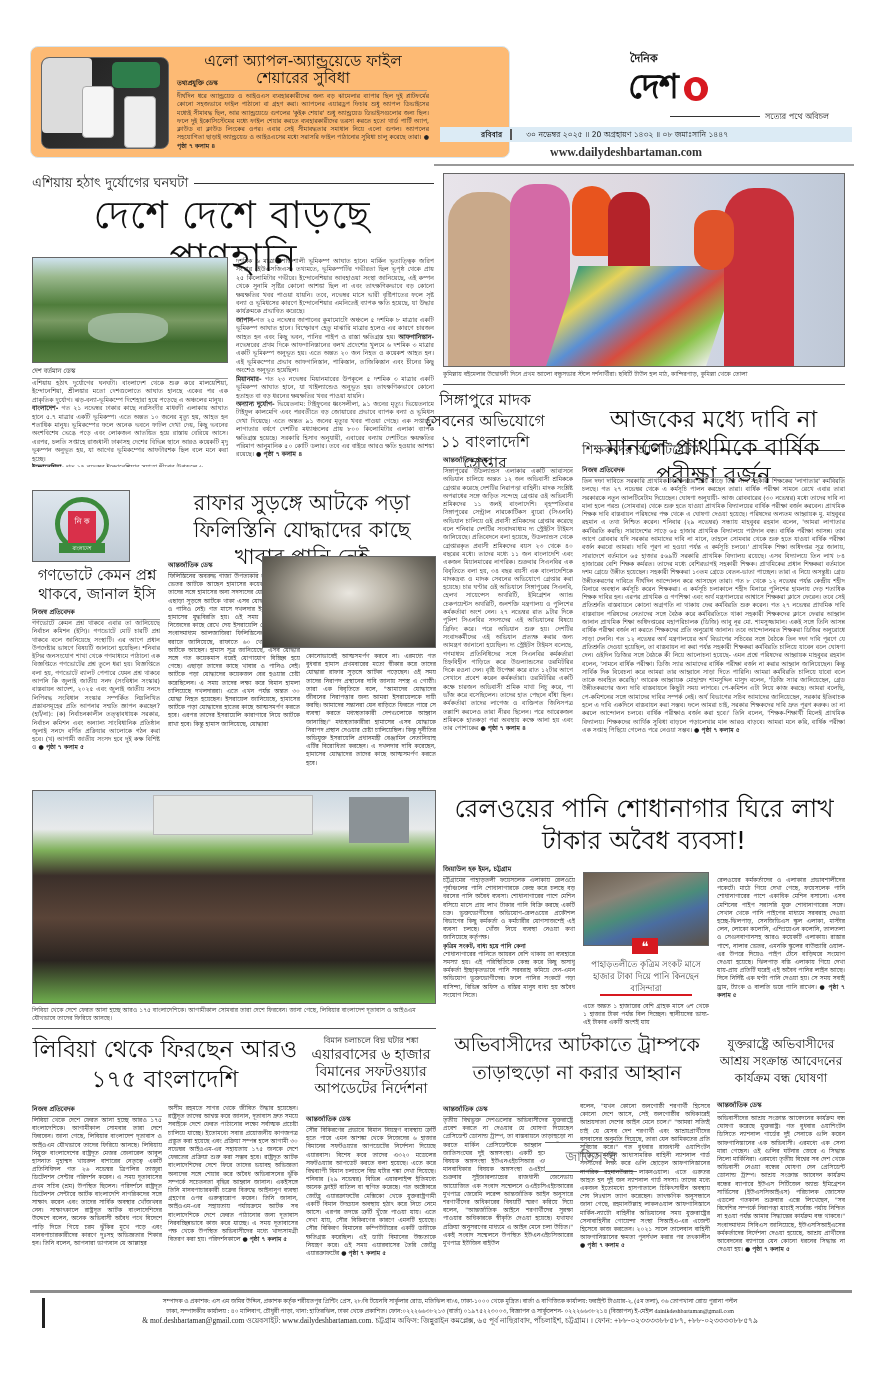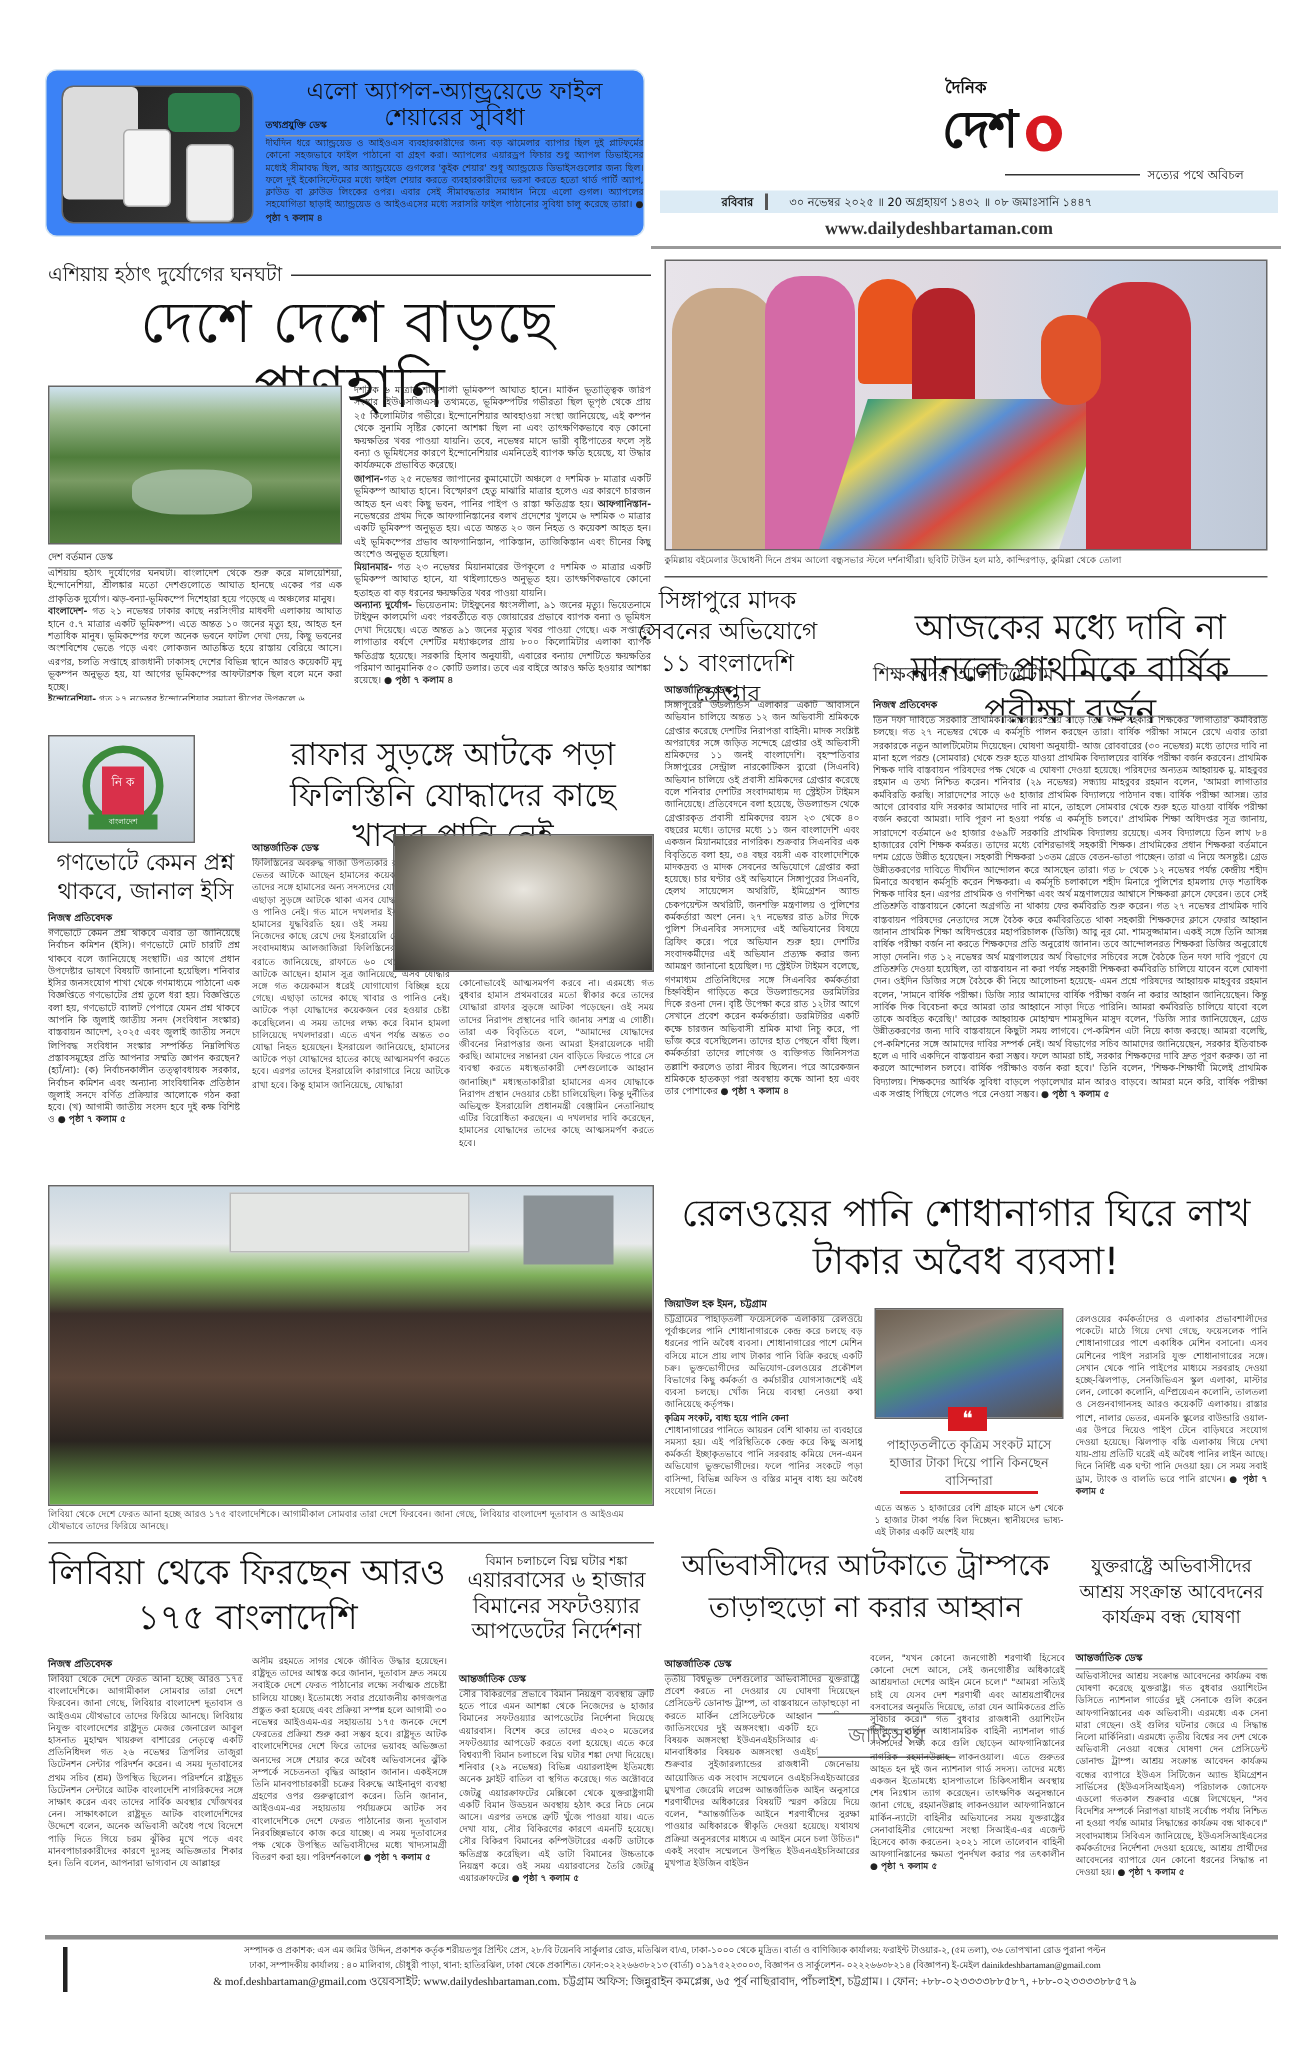--- a/index.html
+++ b/index.html
@@ -12,21 +12,21 @@
   .photo { background: #888; border: 1px solid #666; overflow: hidden; }
   .caption { font-size: 6px; line-height: 8px; color: #333; }
   .rule { background: #555; height: 1px; }
   .head { font-family: "DejaVu Sans", sans-serif; font-weight: normal; color: #111; text-align: center; line-height: 1.12; }
   .kicker { font-size: 13px; color: #222; display: flex; align-items: center; gap: 6px; }
   .kicker::after { content: ""; flex: 1; height: 1px; background: #333; }
 </style>
 </head>
 <body>
 
-<div class="abs" style="left:30px;top:46px;width:400px;height:112px;background:#3b82f6;border-radius:8px;border:1px solid #d6e6f2;">
+<div class="abs" style="left:30px;top:46px;width:480px;height:112px;background:#fdba74;border-radius:8px;border:1px solid #d6e6f2;">
   <div class="abs photo" style="left:10px;top:10px;width:128px;height:92px;border-radius:8px;background:linear-gradient(135deg,#1e1e1e 0%,#2b2b2b 45%,#3a3a3a 100%);">
     <div class="abs" style="left:0;top:0;width:50px;height:75px;background:#dcdcdc;border-radius:4px;"></div>
     <div class="abs" style="left:70px;top:4px;width:48px;height:26px;background:#2e7d4b;border-radius:5px;"></div>
     <div class="abs" style="left:40px;top:28px;width:32px;height:52px;background:#f5f5f5;border-radius:4px;border:1px solid #aaa;"></div>
     <div class="abs" style="left:82px;top:38px;width:32px;height:52px;background:#eee;border-radius:4px;border:1px solid #aaa;"></div>
   </div>
   <div class="abs head" style="left:146px;top:6px;width:252px;font-size:15.5px;">এলো অ্যাপল-অ্যান্ড্রয়েডে ফাইল শেয়ারের সুবিধা</div>
   <div class="abs" style="left:146px;top:31px;width:250px;font-size:6.3px;font-weight:bold;border-bottom:1px solid #999;padding-bottom:1px;">তথ্যপ্রযুক্তি ডেস্ক</div>
   <div class="abs body-text" style="left: 146px; top: 45px; width: 252px; font-size: 6.1px; line-height: 8.3px; overflow: hidden;">
     <span>দীর্ঘদিন ধরে অ্যান্ড্রয়েড ও আইওএস ব্যবহারকারীদের জন্য বড় ঝামেলার ব্যাপার ছিল দুই প্লাটফর্মের কোনো সহজভাবে ফাইল পাঠানো বা গ্রহণ করা। অ্যাপলের এয়ারড্রপ ফিচার শুধু অ্যাপল ডিভাইসের মধ্যেই সীমাবদ্ধ ছিল, আর অ্যান্ড্রয়েডে গুগলের 'কুইক শেয়ার' শুধু অ্যান্ড্রয়েড ডিভাইসগুলোর জন্য ছিল। ফলে দুই ইকোসিস্টেমের মধ্যে ফাইল শেয়ার করতে ব্যবহারকারীদের ভরসা করতে হতো থার্ড পার্টি অ্যাপ, ক্লাউড বা ক্লাউড লিংকের ওপর। এবার সেই সীমাবদ্ধতার সমাধান নিয়ে এলো গুগল। অ্যাপলের সহযোগিতা ছাড়াই অ্যান্ড্রয়েড ও আইওএসের মধ্যে সরাসরি ফাইল পাঠানোর সুবিধা চালু করেছে তারা।</span>

